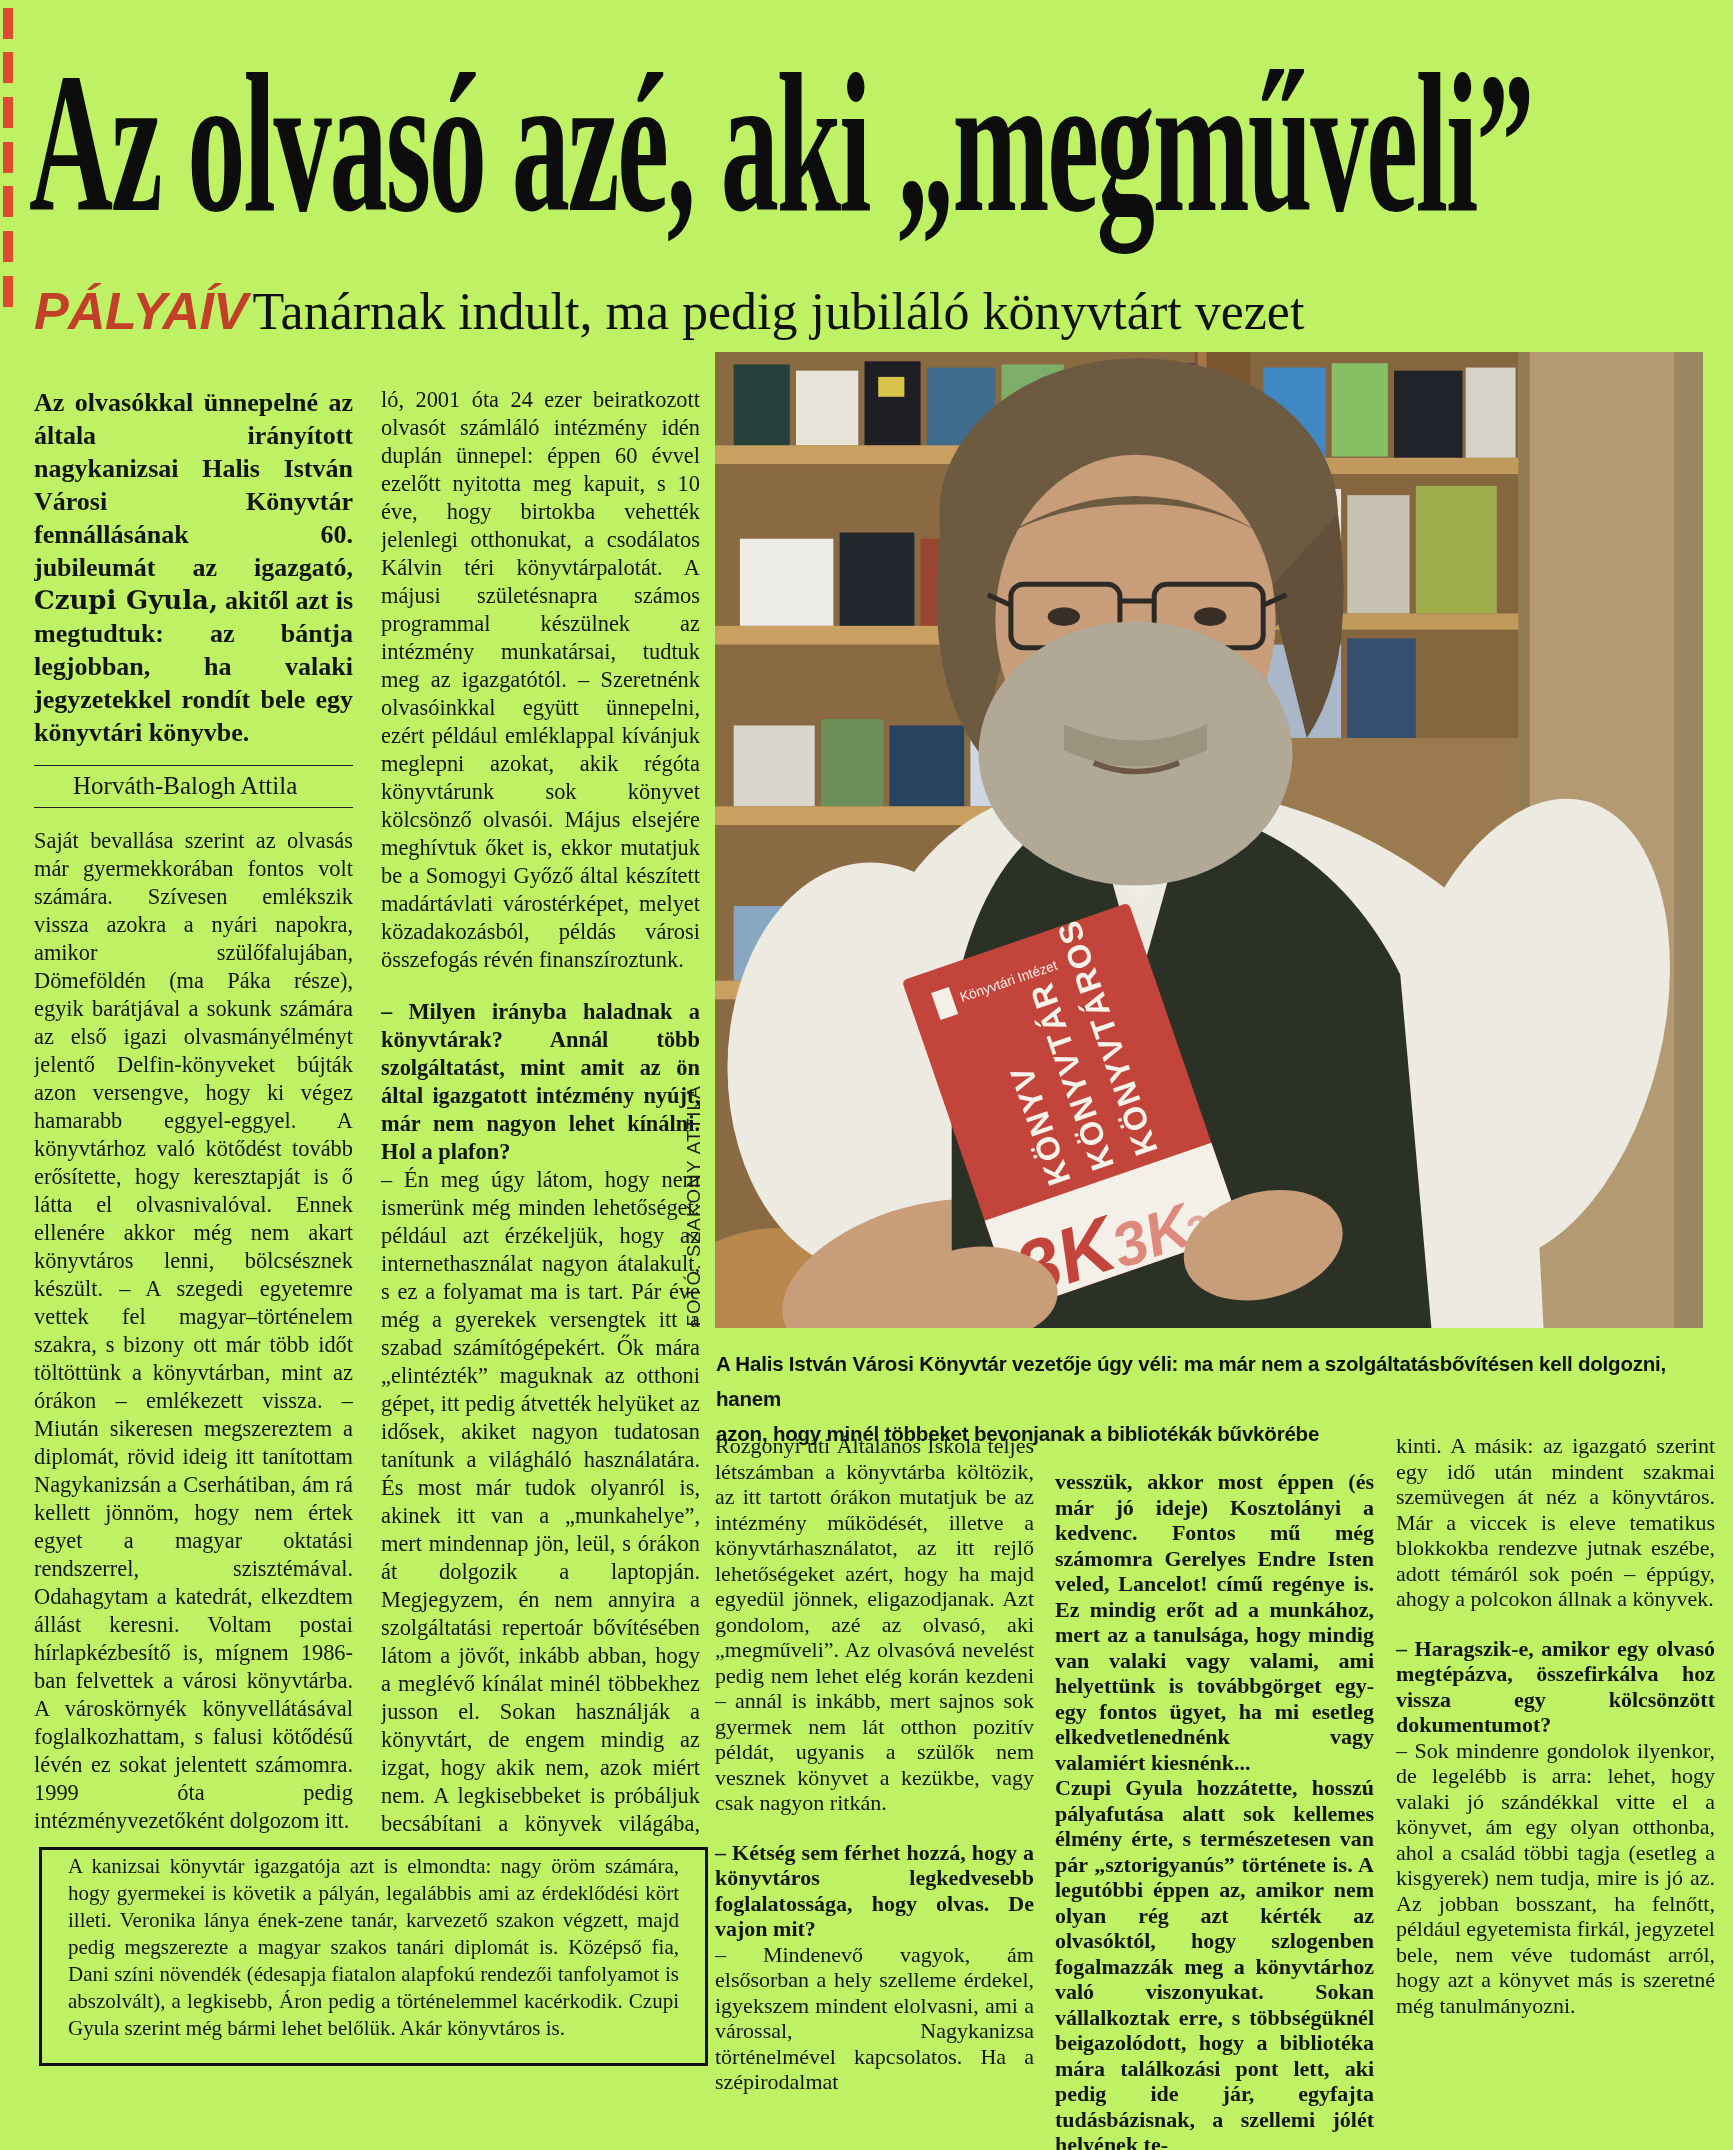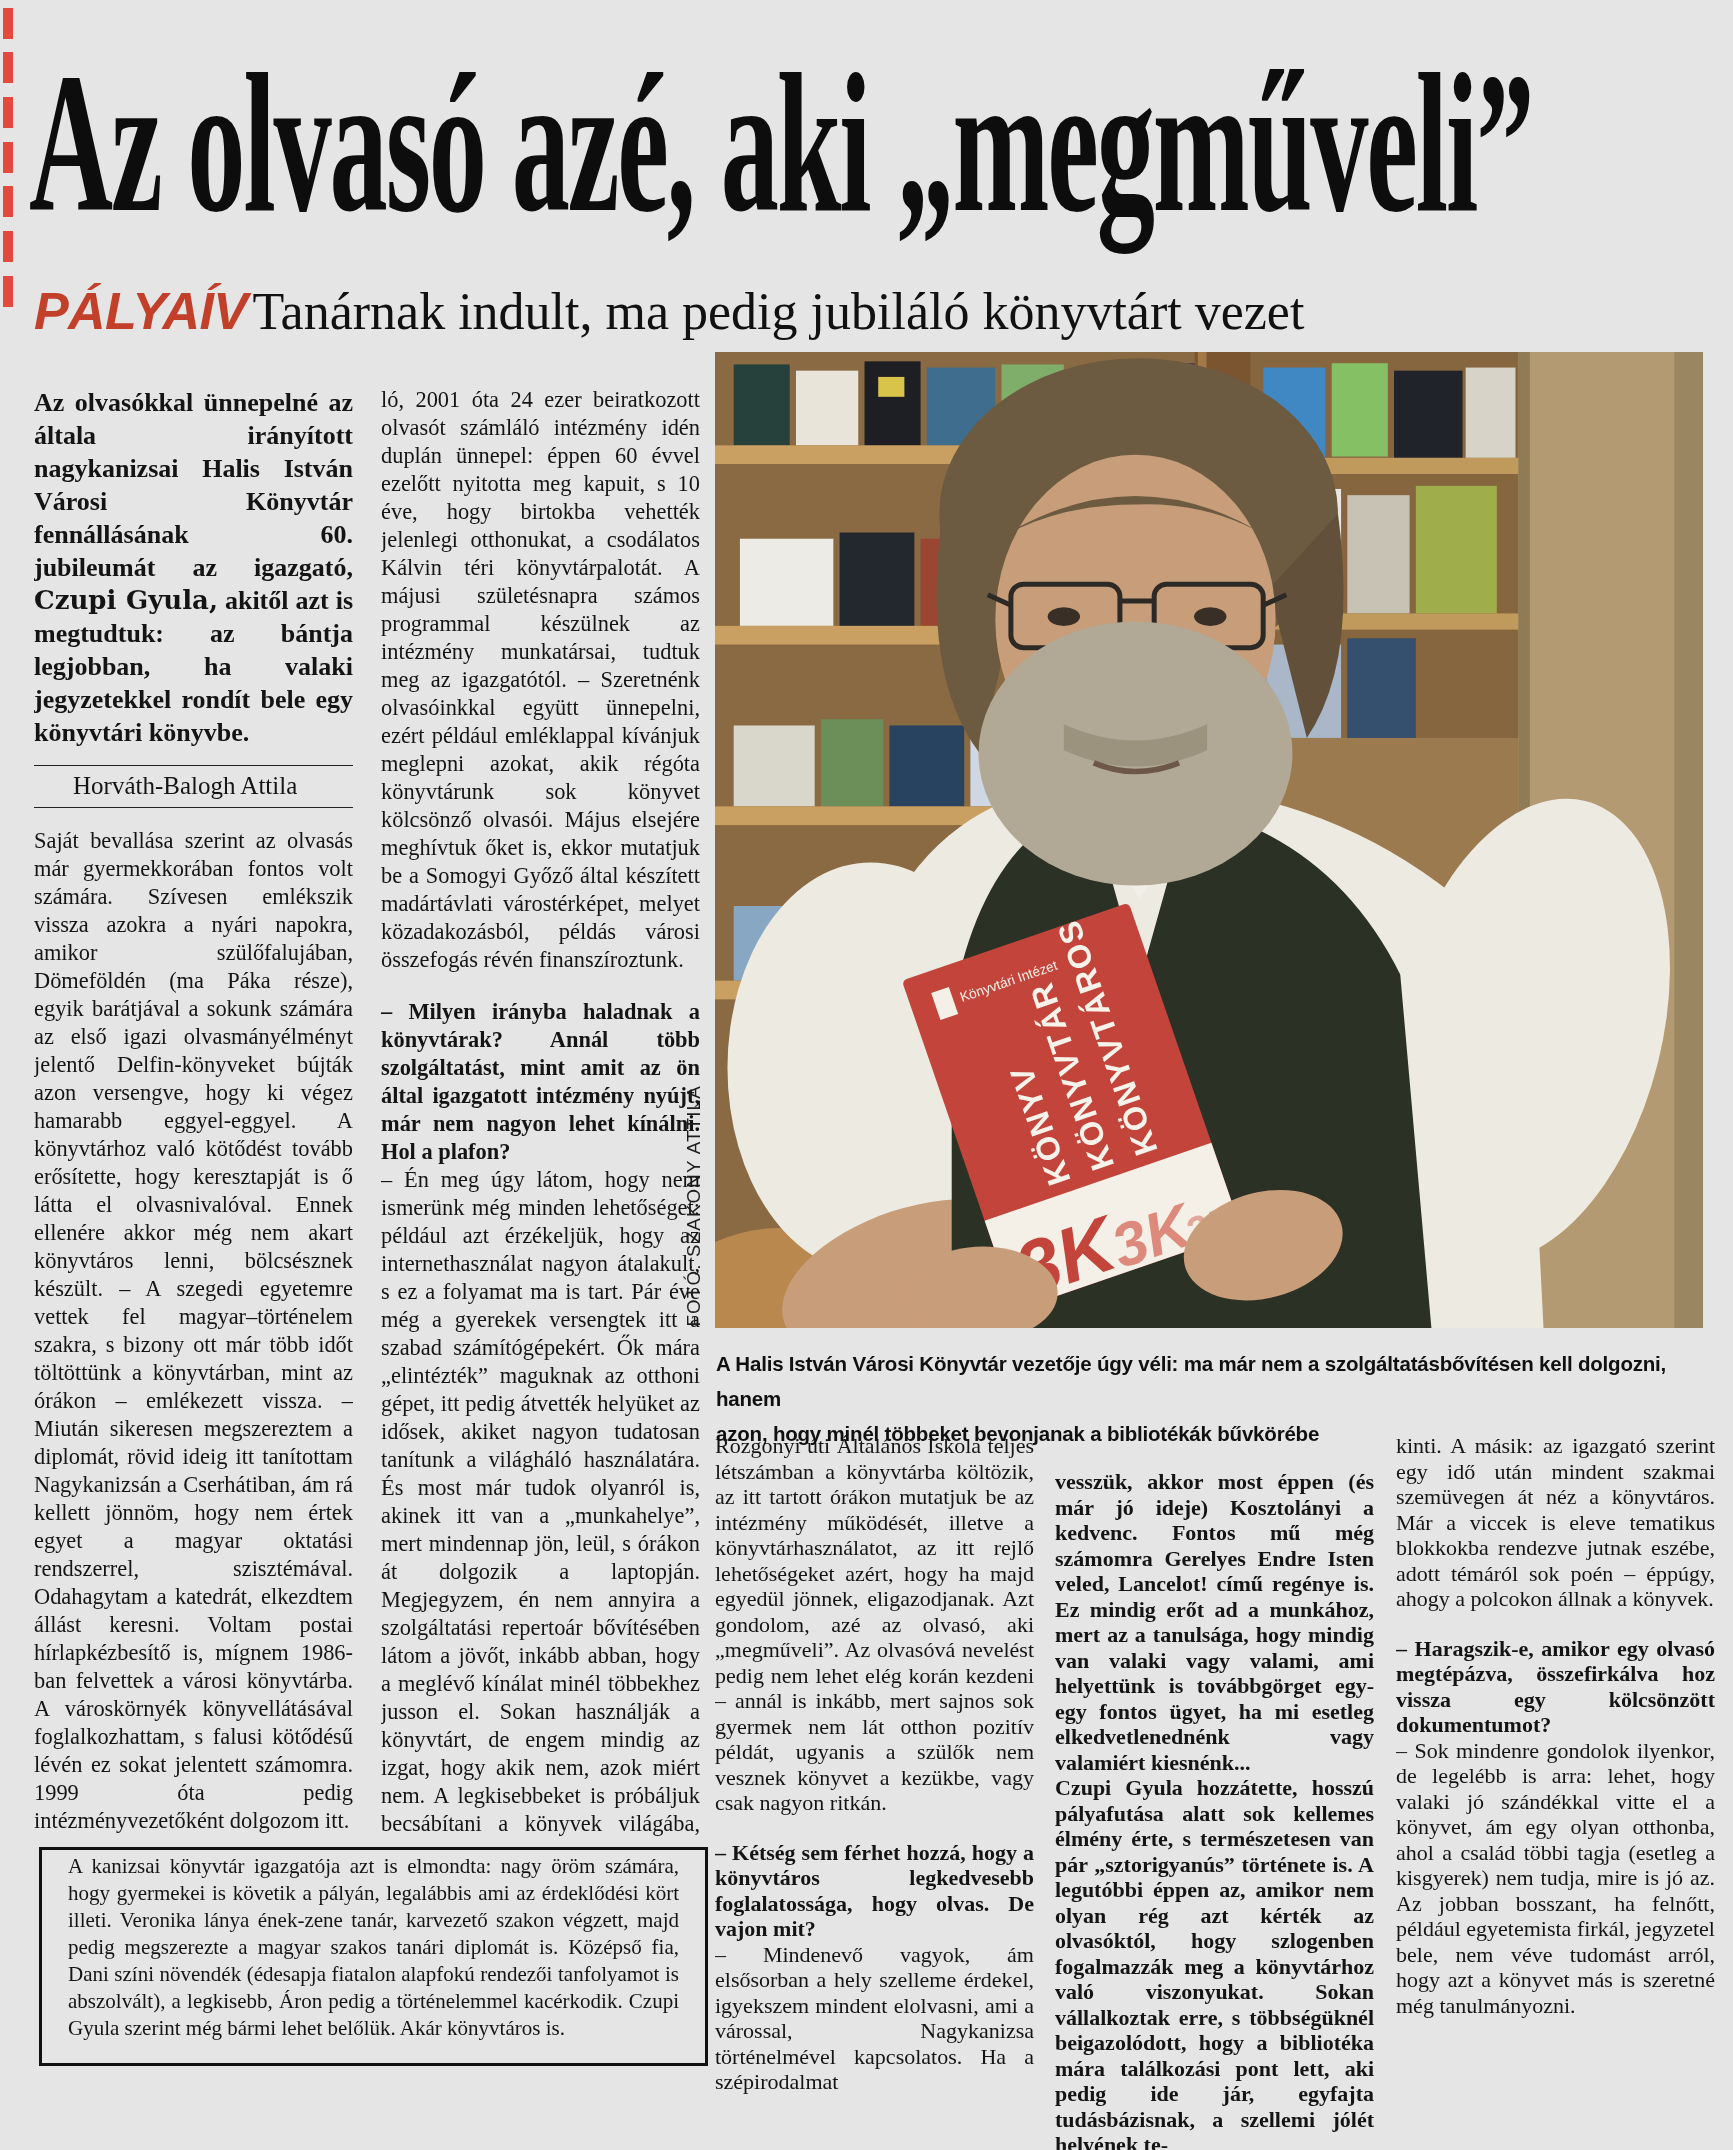--- a/index.html
+++ b/index.html
@@ -44,21 +44,21 @@
            letter-spacing:-0.2px;color:#101010;}
   
   .boxout{position:absolute;left:39px;top:1847px;width:669px;box-sizing:border-box;
           border:3.1px solid #111;padding:3px 26px 21px 26px;background:transparent;}
   .boxout p{margin:0;font-size:21px;line-height:27px;text-align:justify;}
   .bt{font-family:"Liberation Sans",sans-serif;font-weight:bold;letter-spacing:3px;fill:#f7f3ea;}
 </style>
 </head>
 <body>
 
-<div class="page" style="background: #e5e5e5;">
+<div class="page" style="background: #bef264;">
 
   <div class="scan-marks">
     <i></i>
       <i></i>
       <i></i>
       <i></i>
       <i></i>
       <i></i>
       <i></i>
   </div>

